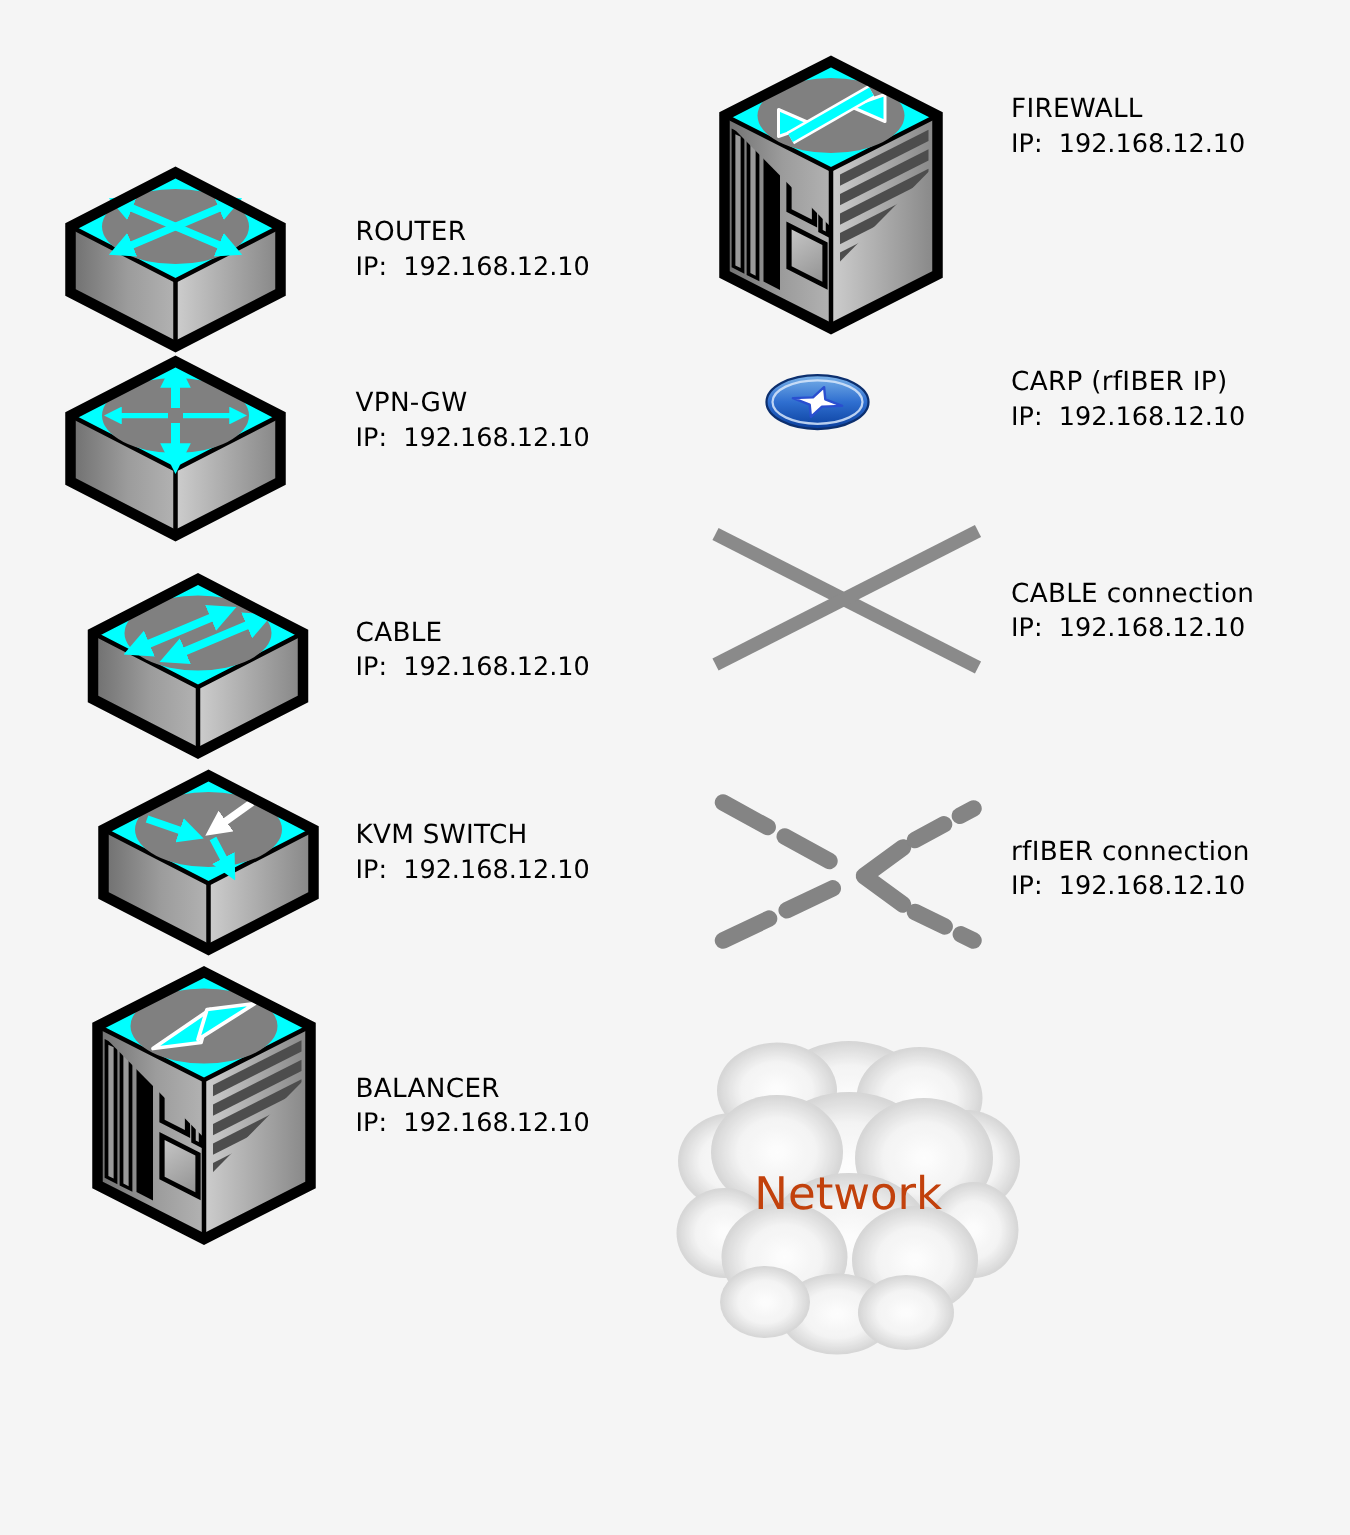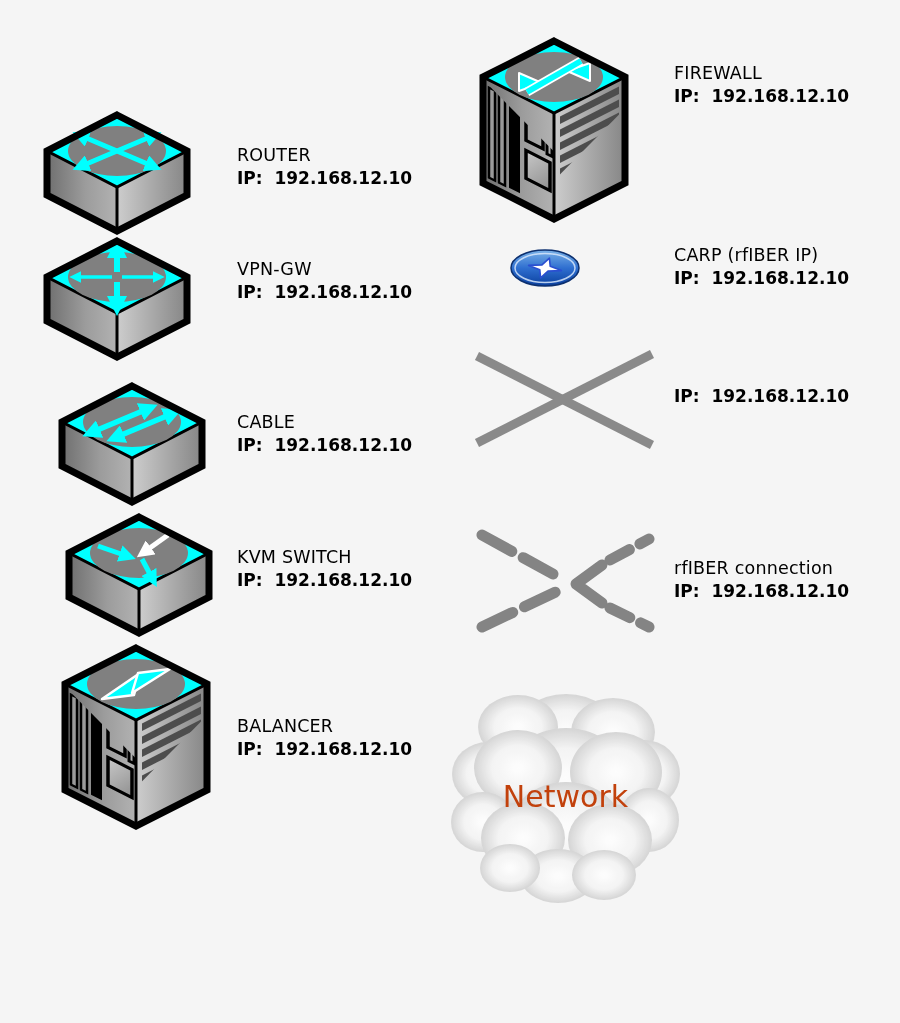--- a/index.html
+++ b/index.html
@@ -7,21 +7,21 @@
     width:900px;height:1023px;position:relative;overflow:hidden;
     background:#f5f5f5;
     font-family:"DejaVu Sans","Liberation Sans",sans-serif;
   }
   .legend-text{position:absolute;color:#000;}
   .legend-text .label{
     font-size:17.5px;font-weight:normal;line-height:23px;letter-spacing:.2px;
     white-space:pre;
   }
   .legend-text .ip{
-    font-size:17px;font-weight:bold;line-height:23px;white-space:pre;
+    font-size:17px;font-weight:normal;line-height:23px;white-space:pre;
   }
   .icon-wrap{position:absolute;}
   .icon-wrap svg{display:block;width:100%;height:100%;}
   .cloud-label{
     position:absolute;left:0;top:108px;width:100%;
     text-align:center;color:#c2410c;font-size:30px;line-height:34px;
   }
 </style>
 </head>
 <body>
@@ -272,19 +272,20 @@
   <div class="label">FIREWALL</div>
   <div class="ip">IP:  192.168.12.10</div>
 </div>
 
 <div class="legend-text" style="left:674px;top:244px">
   <div class="label">CARP (rfIBER IP)</div>
   <div class="ip">IP:  192.168.12.10</div>
 </div>
 
 <div class="legend-text" style="left:674px;top:385px">
+  <div class="label">CABLE connection</div>
   <div class="ip">IP:  192.168.12.10</div>
 </div>
 
 <div class="legend-text" style="left:674px;top:557px">
   <div class="label">rfIBER connection</div>
   <div class="ip">IP:  192.168.12.10</div>
 </div>
 
 </body></html>

